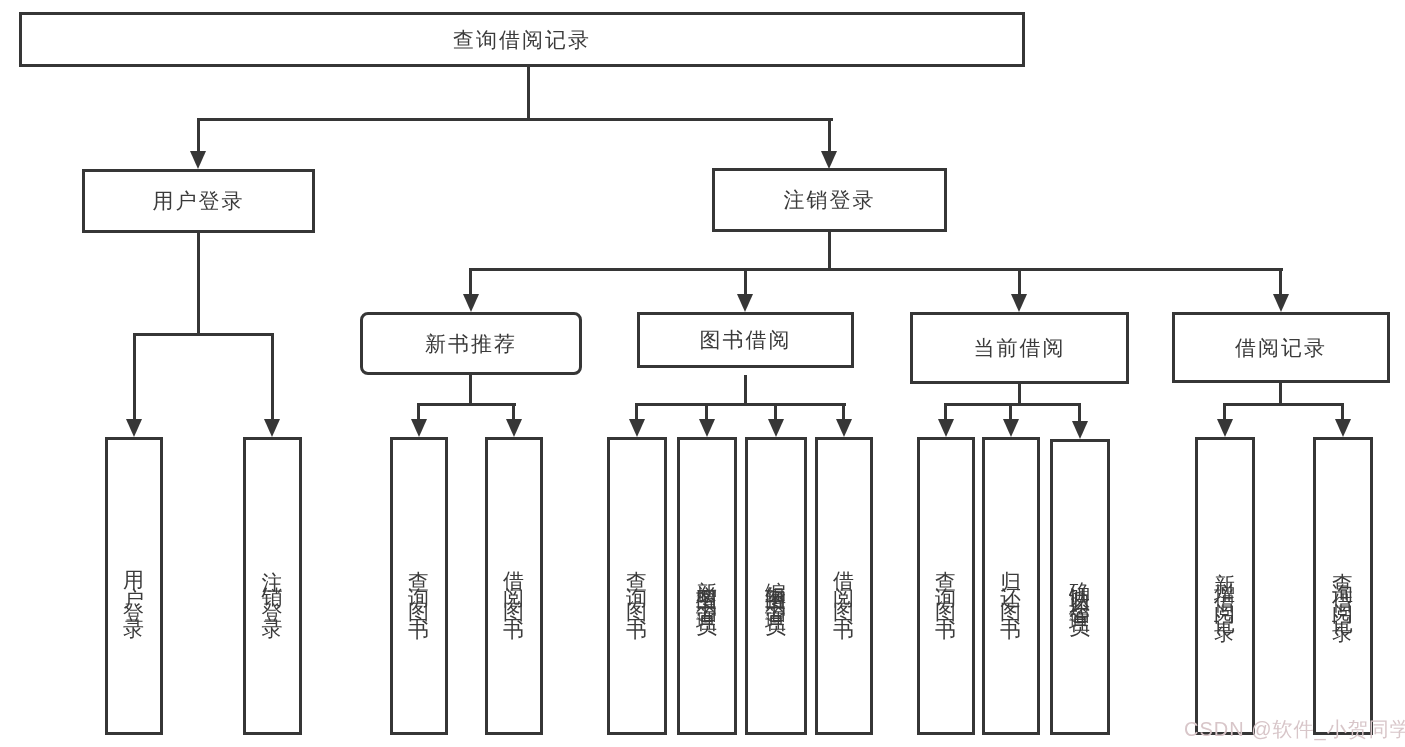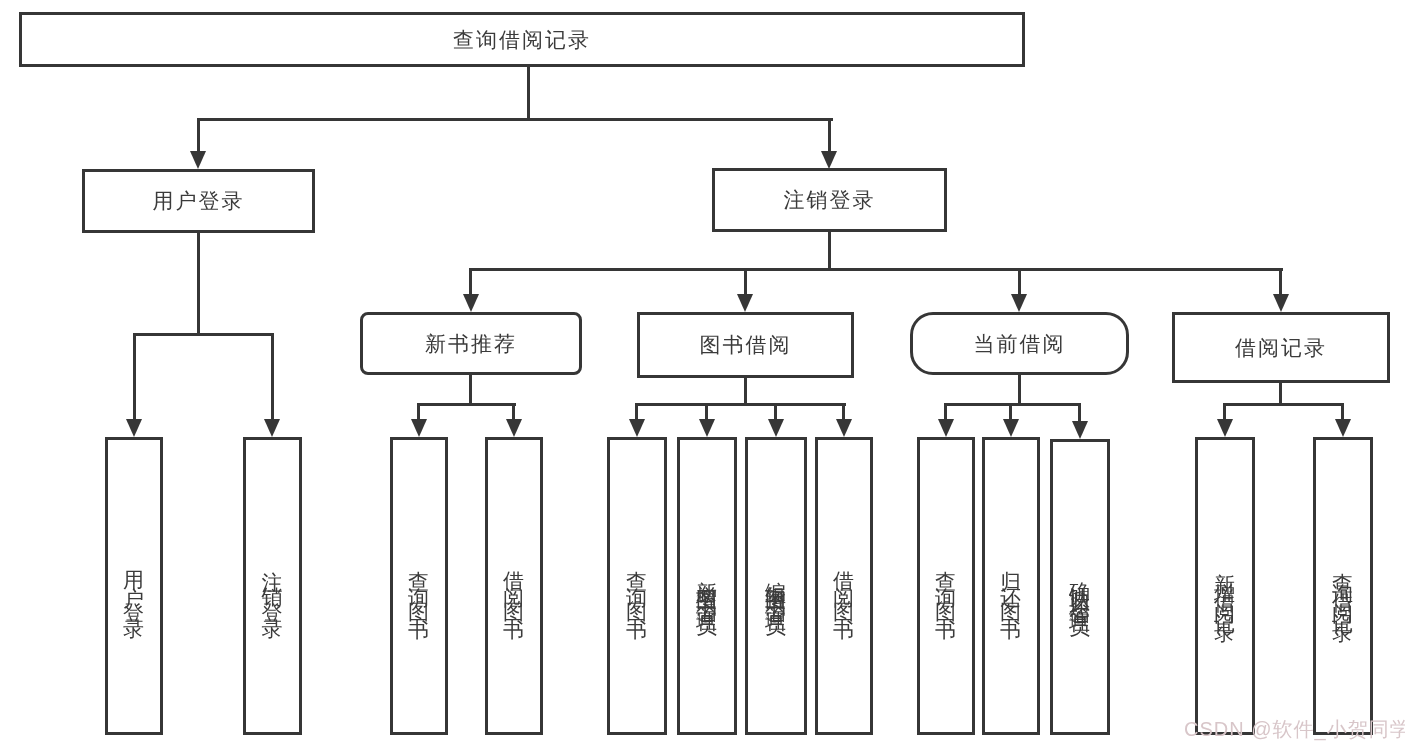--- a/index.html
+++ b/index.html
@@ -55,22 +55,22 @@
     border-left: 8px solid transparent;
     border-right: 8px solid transparent;
     border-top: 18px solid var(--color-line);
     z-index: 1;
   }
   
   #n-root   { left: 19px;   top: 12px;  width: 1006px; height: 55px; }
   #n-ulogin { left: 82px;   top: 169px; width: 233px;  height: 64px; }
   #n-bmgmt  { left: 712px;  top: 168px; width: 235px;  height: 64px; }
   #n-rec    { left: 360px;  top: 312px; width: 222px;  height: 63px; border-radius: 8px; }
-  #n-borrow { left: 637px;  top: 312px; width: 217px;  height: 66px; }
-  #n-cur    { left: 910px;  top: 312px; width: 219px;  height: 63px; border-radius: 23px; }
+  #n-borrow { left: 637px;  top: 312px; width: 217px;  height: 56px; }
+  #n-cur    { left: 910px;  top: 312px; width: 219px;  height: 72px; }
   #n-hist   { left: 1172px; top: 312px; width: 218px;  height: 71px; }
   #l-login  { left: 105px;  top: 437px; width: 58px; height: 298px; }
   #l-logout { left: 243px;  top: 437px; width: 59px; height: 298px; }
   #l-qb1    { left: 390px;  top: 437px; width: 58px; height: 298px; }
   #l-bb1    { left: 485px;  top: 437px; width: 58px; height: 298px; }
   #l-qb2    { left: 607px;  top: 437px; width: 60px; height: 298px; }
   #l-add    { left: 677px;  top: 437px; width: 60px; height: 298px; }
   #l-edit   { left: 745px;  top: 437px; width: 62px; height: 298px; }
   #l-bb2    { left: 815px;  top: 437px; width: 58px; height: 298px; }
   #l-qb3    { left: 917px;  top: 437px; width: 58px; height: 298px; }

